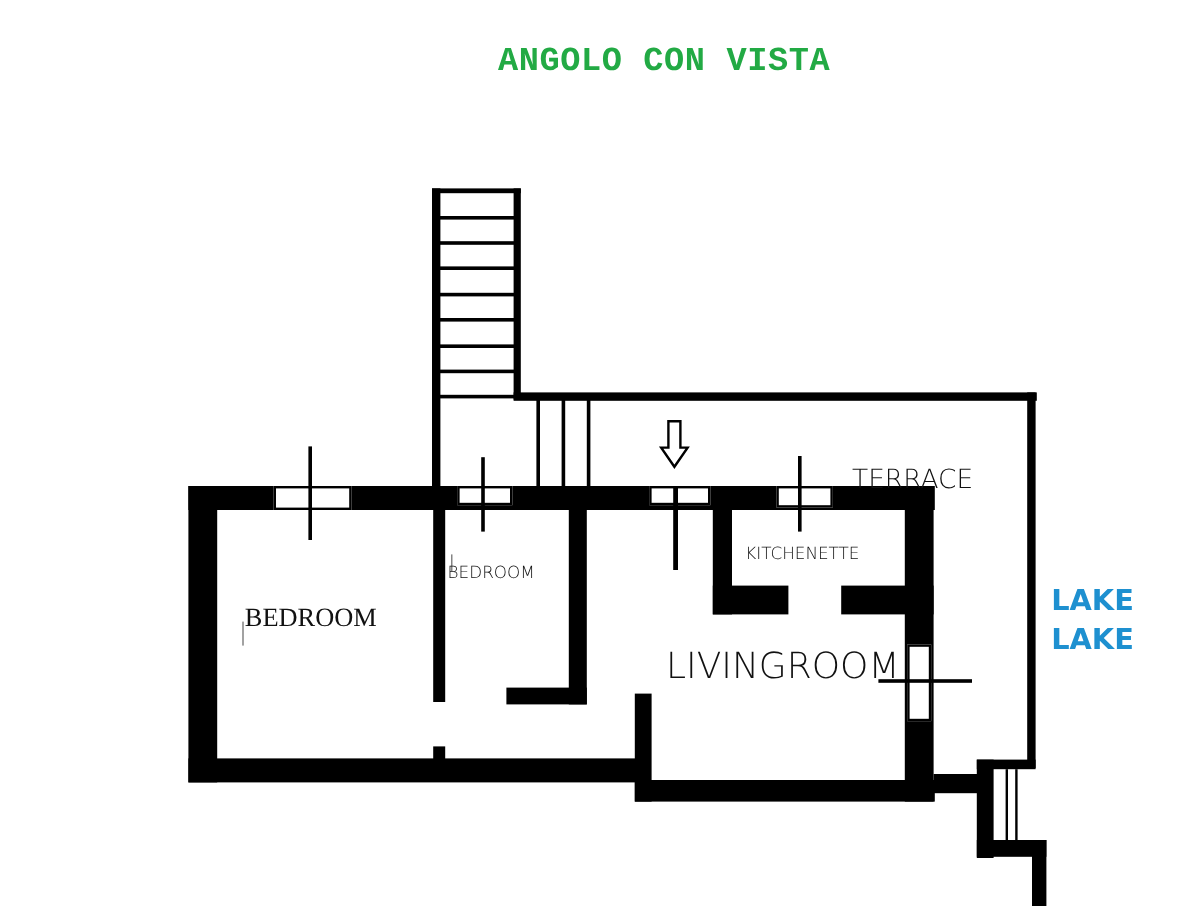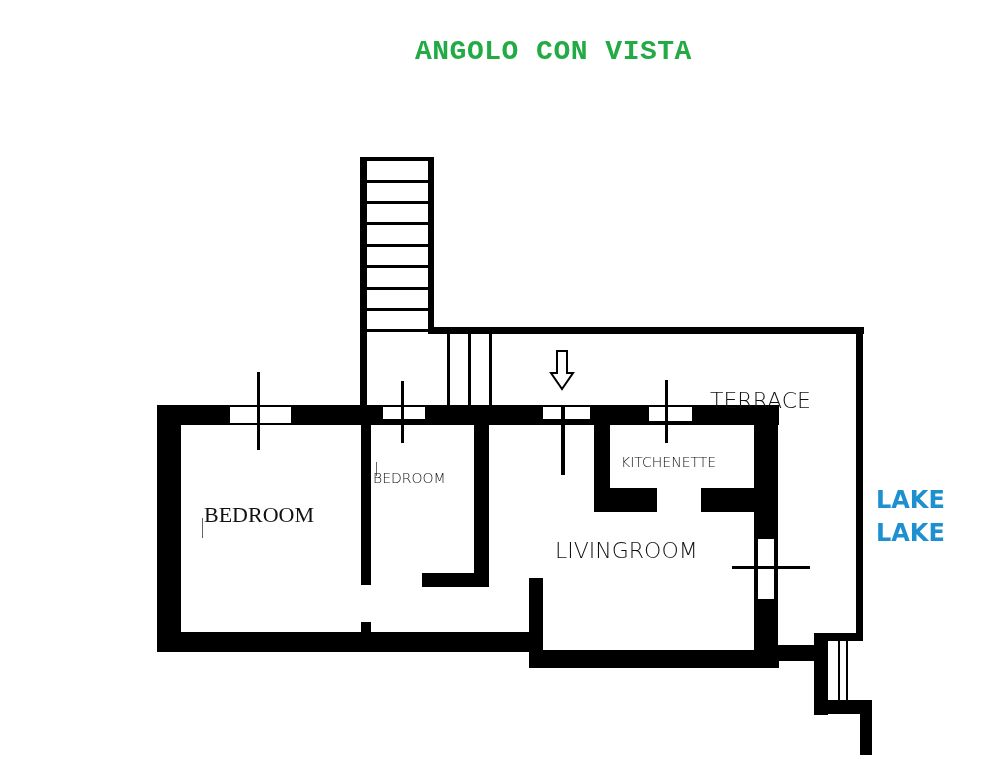--- a/index.html
+++ b/index.html
@@ -108,14 +108,14 @@
     <path d="M8 2 L18 2 L18 24 L24 24 L13 40 L2 24 L8 24 Z" fill="#fff" stroke="#000" stroke-width="2"></path>
   </svg>
 
   <div class="line" style="left:202px;top:518px;width:1px;height:20px;background:#666;"></div>
   <div class="line" style="left:376px;top:462px;width:1px;height:14px;background:#666;"></div>
 </div>
 
 <div class="label" style="left:204px;top:502px;font-size:22px;font-family:Liberation Serif, serif;">BEDROOM</div>
 <div class="label" style="left:373px;top:470px;font-size:14px;">BEDROOM</div>
 <div class="label" style="left:621px;top:454px;font-size:14px;text-align:center;">KITCHENETTE</div>
-<div class="label" style="left:555px;top:538px;font-size:22px;">LIVINGROOM</div>
+<div class="label" style="left:555px;top:538px;font-size:30px;">LIVINGROOM</div>
 <div class="label" style="left:710px;top:353px;font-size:22px;margin-top:35px;">TERRACE</div>
 
 </body></html>

